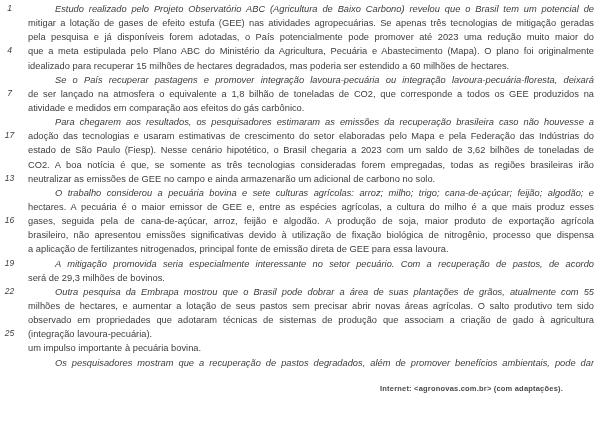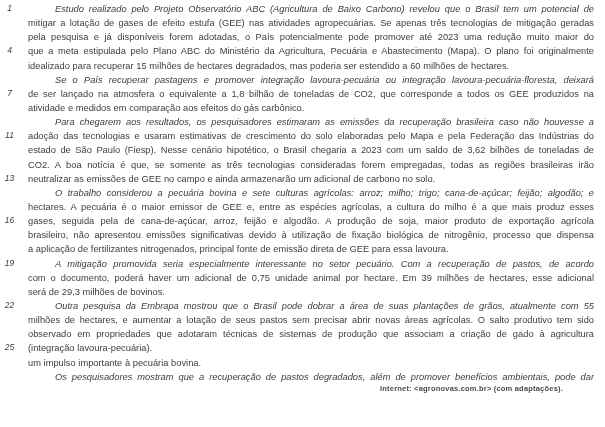--- a/index.html
+++ b/index.html
@@ -99,22 +99,22 @@
     <span class="ln"></span>
     <span class="tx pend">atividade e medidos em comparação aos efeitos do gás carbônico.</span>
   </div>
 
   <div class="tl">
     <span class="ln"></span>
     <span class="tx pstart">Para chegarem aos resultados, os pesquisadores estimaram as emissões da recuperação brasileira caso não houvesse a</span>
   </div>
 
   <div class="tl">
-    <span class="ln">11</span>
-    <span class="tx">adoção das tecnologias e usaram estimativas de crescimento do solo elaboradas pelo Mapa e pela Federação das Indústrias do</span>
+    <span class="ln">17</span>
+    <span class="tx">adoção das tecnologias e usaram estimativas de crescimento do setor elaboradas pelo Mapa e pela Federação das Indústrias do</span>
   </div>
 
   <div class="tl">
     <span class="ln"></span>
     <span class="tx">estado de São Paulo (Fiesp). Nesse cenário hipotético, o Brasil chegaria a 2023 com um saldo de 3,62 bilhões de toneladas de</span>
   </div>
 
   <div class="tl">
     <span class="ln"></span>
     <span class="tx">CO2. A boa notícia é que, se somente as três tecnologias consideradas forem empregadas, todas as regiões brasileiras irão</span>
@@ -148,24 +148,20 @@
   <div class="tl">
     <span class="ln"></span>
     <span class="tx pend">a aplicação de fertilizantes nitrogenados, principal fonte de emissão direta de GEE para essa lavoura.</span>
   </div>
 
   <div class="tl">
     <span class="ln">19</span>
     <span class="tx pstart">A mitigação promovida seria especialmente interessante no setor pecuário. Com a recuperação de pastos, de acordo</span>
   </div>
 
-  <div class="tl">
-    <span class="ln"></span>
-    <span class="tx">com o documento, poderá haver um adicional de 0,75 unidade animal por hectare. Em 39 milhões de hectares, esse adicional</span>
-  </div>
 
   <div class="tl">
     <span class="ln"></span>
     <span class="tx pend">será de 29,3 milhões de bovinos.</span>
   </div>
 
   <div class="tl">
     <span class="ln">22</span>
     <span class="tx pstart">Outra pesquisa da Embrapa mostrou que o Brasil pode dobrar a área de suas plantações de grãos, atualmente com 55</span>
   </div>

